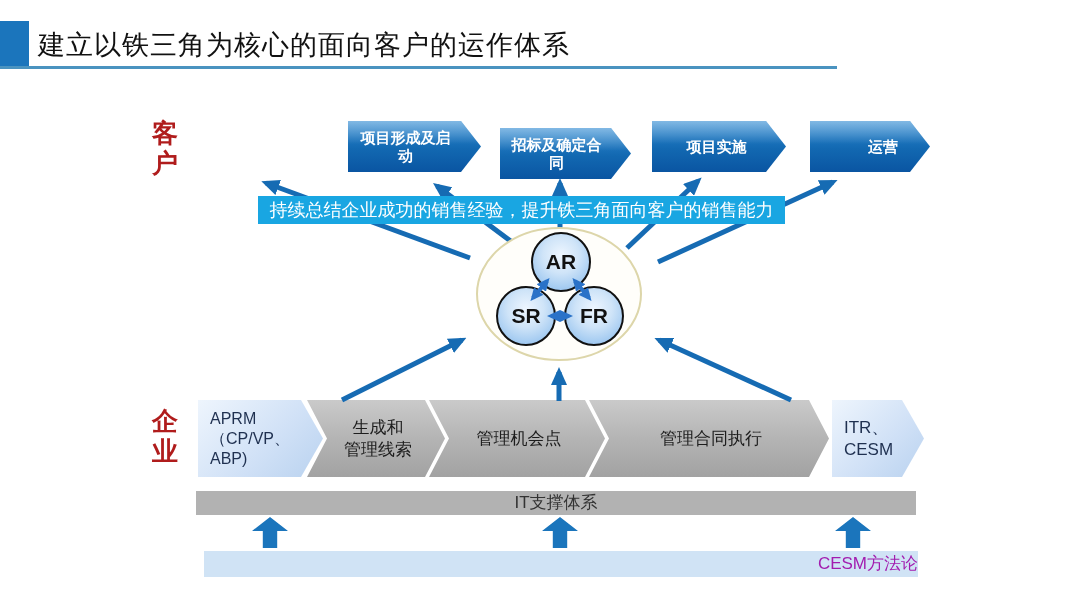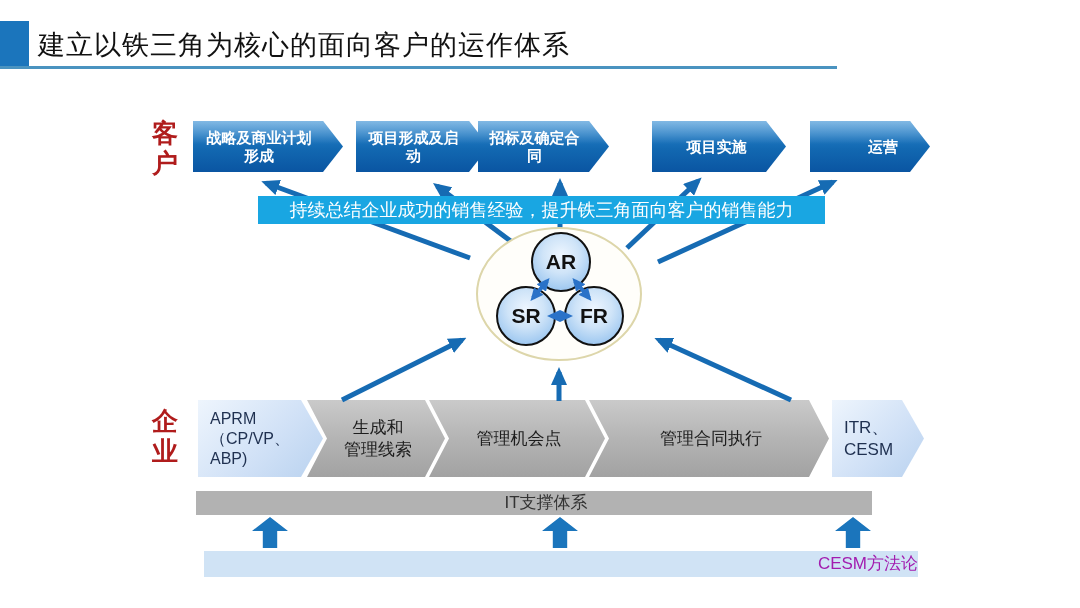--- a/index.html
+++ b/index.html
@@ -30,35 +30,35 @@
         padding:0 18px 0 22px;
         background:linear-gradient(180deg,#cacaca 0%,#b4b4b4 50%,#a2a2a2 100%);
         clip-path:polygon(0 0,calc(100% - 20px) 0,100% 50%,calc(100% - 20px) 100%,0 100%,20px 50%);}
   .chev.lblue{top:400px;height:77px;color:#1f3050;font-size:16px;line-height:1.25;
         background:linear-gradient(135deg,#eef5fd 0%,#cfe0f6 60%,#b9d2ef 100%);}
   #ent-chev-0{left:198px;width:125px;justify-content:flex-start;text-align:left;padding:0 18px 0 12px;
         clip-path:polygon(0 0,calc(100% - 22px) 0,100% 50%,calc(100% - 22px) 100%,0 100%);}
   #ent-chev-4{left:832px;width:92px;font-size:17px;justify-content:flex-start;text-align:left;padding:0 16px 0 12px;
         clip-path:polygon(0 0,calc(100% - 22px) 0,100% 50%,calc(100% - 22px) 100%,0 100%);}
   #cust-chev-0{left:193px;width:150px;}
-  #cust-chev-1{left:356px;width:133px;}
-  #cust-chev-2{left:478px;width:131px;}
+  #cust-chev-1{left:348px;width:133px;}
+  #cust-chev-2{left:500px;width:131px;margin-top:7px;}
   #cust-chev-3{left:652px;width:134px;padding-left:13px;}
   #cust-chev-4{left:810px;width:120px;padding-left:44px;}
   #ent-chev-1{left:307px;width:138px;}
   #ent-chev-2{left:429px;width:176px;}
   #ent-chev-3{left:589px;width:240px;}
 
   
-  #banner{left:258px;top:196px;width:567px;height:28px;background:#19a6e2;color:#ffffff;
+  #banner{left:258px;top:196px;width:527px;height:28px;background:#19a6e2;color:#ffffff;
           font-size:18px;line-height:28px;text-align:center;z-index:3;white-space:nowrap;}
 
   
-  #it-bar{left:196px;top:491px;width:652px;height:24px;background:#b2b2b2;color:#333;
-          font-size:17px;line-height:24px;text-align:center;padding-left:24px;}
+  #it-bar{left:196px;top:491px;width:720px;height:24px;background:#b2b2b2;color:#333;
+          font-size:17px;line-height:24px;text-align:center;}
   #cesm-bar{left:204px;top:551px;width:714px;height:26px;background:#d0e3f5;color:#a21caf;
           font-size:17px;line-height:26px;text-align:right;}
 
   
   .up-arrow{position:absolute;top:517px;width:36px;height:31px;background:#1b75bc;
         clip-path:polygon(50% 0,100% 45%,70% 45%,70% 100%,30% 100%,30% 45%,0 45%);}
   #up-arrow-1{left:252px;} #up-arrow-2{left:542px;} #up-arrow-3{left:835px;}
 
   #diagram-svg{left:0;top:0;width:1080px;height:608px;z-index:1;}
   .flow-line{stroke:#166bb3;stroke-width:5;fill:none;}
@@ -120,22 +120,20 @@
 
   <div class="abs" id="title-square"></div>
   <div class="abs" id="page-title">建立以铁三角为核心的面向客户的运作体系</div>
   <div class="abs" id="title-underline"></div>
 
   <div class="abs side-label" id="label-customer">客
 户</div>
   <div class="abs side-label" id="label-enterprise">企
 业</div>
 
-  <div class="chev blue" id="cust-chev-0">战略及商业计划
-形成</div>
   <div class="chev blue" id="cust-chev-1">项目形成及启
 动</div>
   <div class="chev blue" id="cust-chev-2">招标及确定合
 同</div>
   <div class="chev blue" id="cust-chev-3">项目实施</div>
   <div class="chev blue" id="cust-chev-4">运营</div>
 
   <div class="abs" id="banner">持续总结企业成功的销售经验，提升铁三角面向客户的销售能力</div>
 
   <div class="chev lblue" id="ent-chev-0">APRM

